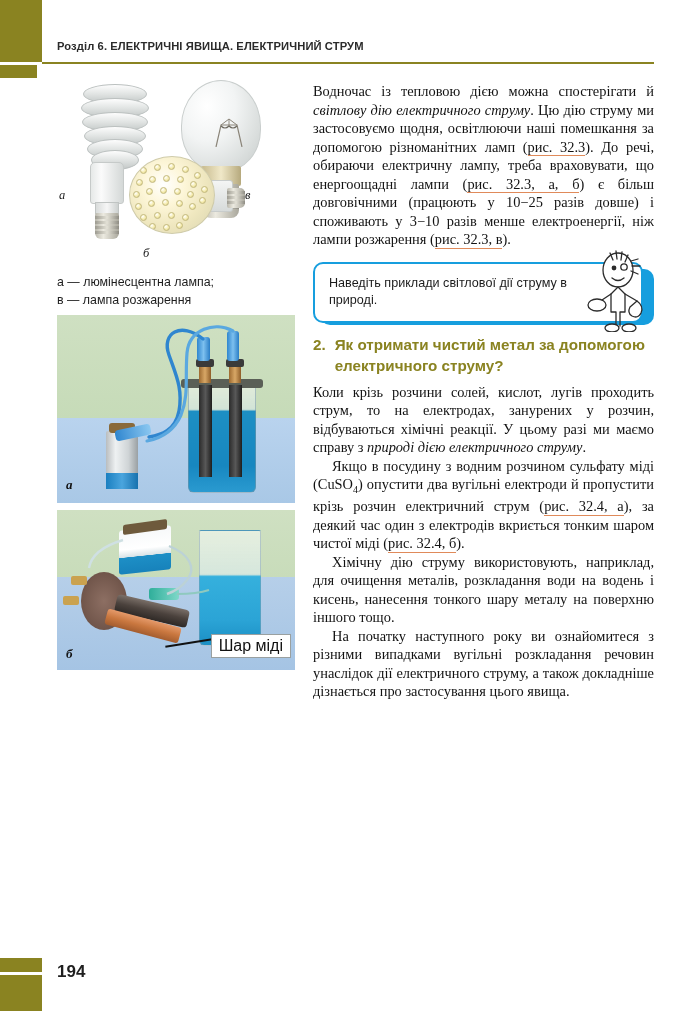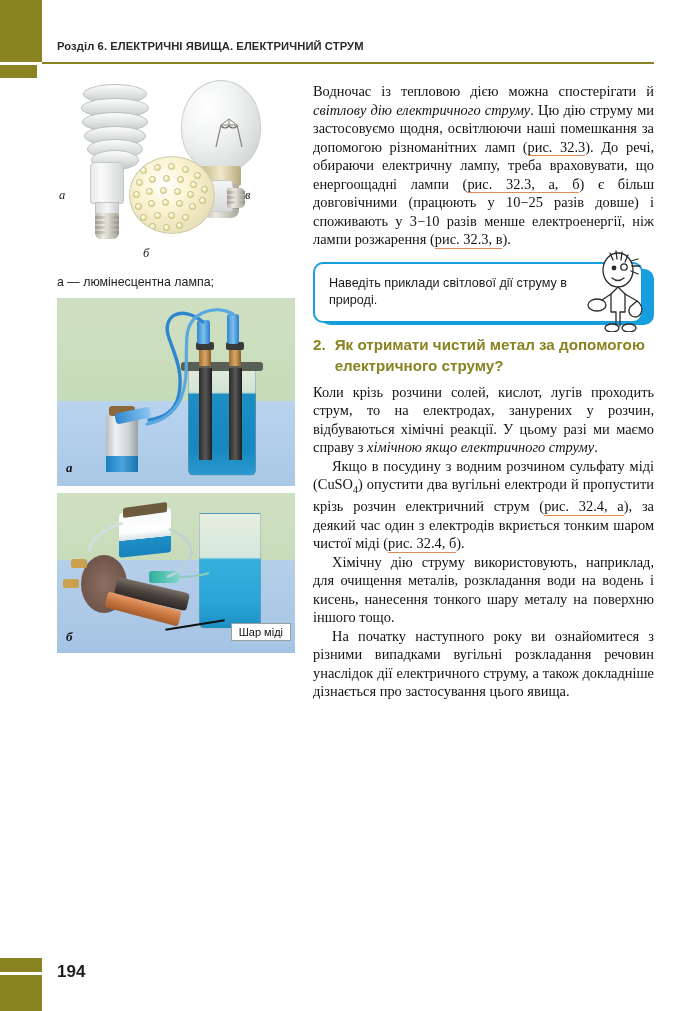--- a/index.html
+++ b/index.html
@@ -156,21 +156,21 @@
   }
   .jar{
     position:absolute; border-radius:3px 3px 6px 6px;
   }
   .battery{ position:absolute; }
 
   .copper-label{
     position:absolute; right:4px; bottom:12px;
     background:#ffffff; border:1px solid #9aa0a0;
     font-family:"Liberation Sans", sans-serif;
-    font-size:11px; color:#111; padding:2px 7px; z-index:41;
+    font-size:16px; color:#111; padding:2px 7px; z-index:41;
   }
   .copper-line{
     position:absolute; height:2px; background:#111; z-index:41;
   }
 
   
   .body-text{
     font-family:"Liberation Serif", serif;
     font-size:14.4px; line-height:1.285;
     color:#121212;
@@ -314,20 +314,21 @@
       </div>
     </div>
 
     <span class="fig-label" style="left:2px;  top:110px;">а</span>
     <span class="fig-label" style="left:86px; top:168px;">б</span>
     <span class="fig-label" style="left:188px;top:110px;">в</span>
   </div>
 
   <div class="caption" style="margin-top:4px;">
     <div style="font-style:normal">а — люмінесцентна лампа;</div>
+    <div>в — лампа розжарення</div>
   </div>
 
   <div class="photo-a">
 
     <div class="jar" style="left:131px; top:70px; width:68px; height:108px;
                 background:linear-gradient(180deg,rgba(255,255,255,.45) 0%,rgba(220,235,245,.5) 22%,#1d8fc4 24%,#1787c0 75%,#2a9ad0 100%);
                 border:1px solid rgba(120,150,165,.55);"></div>
     <div style="position:absolute;left:124px;top:64px;width:82px;height:9px;background:#5a5f56;border-radius:3px;"></div>
 
     <div style="position:absolute;left:142px;top:70px;width:13px;height:92px;background:linear-gradient(90deg,#2b2b2b,#585858,#1e1e1e);"></div>
@@ -426,21 +427,21 @@
     <div class="callout-box">Наведіть приклади світлової дії струму в природі.</div>
   </div>
 
   <div class="section-head">
     <span class="section-num">2.</span>
     <span class="section-title">Як отримати чистий метал за допомогою електричного струму?</span>
   </div>
 
   <div class="body-text">
     <p class="noind">
-      <span>Коли крізь розчини солей, кислот, лугів проходить струм, то на електродах, занурених у розчин, відбуваються хімічні реакції. У цьому разі ми маємо справу з </span><i>хімічною якщо електричного струму</i><span>.</span>
+      <span>Коли крізь розчини солей, кислот, лугів проходить струм, то на електродах, занурених у розчин, відбуваються хімічні реакції. У цьому разі ми маємо справу з </span><i>природі дією електричного струму</i><span>.</span>
     </p>
     <p>
       <span>Якщо в посудину з водним розчином сульфату міді (CuSO</span><sub>4</sub><span>) опустити два вугільні електроди й пропустити крізь розчин електричний струм (</span><span class="ref">рис. 32.4, а</span><span>), за деякий час один з електродів вкриється тонким шаром чистої міді (</span><span class="ref">рис. 32.4, б</span><span>).</span>
     </p>
     <p>Хімічну дію струму використовують, наприклад, для очищення металів, розкладання води на водень і кисень, нанесення тонкого шару металу на поверхню іншого тощо.</p>
     <p>На початку наступного року ви ознайомитеся з різними випадками вугільні розкладання речовин унаслідок дії електричного струму, а також докладніше дізнається про застосування цього явища.</p>
   </div>
 </div>
 
 </body></html>

